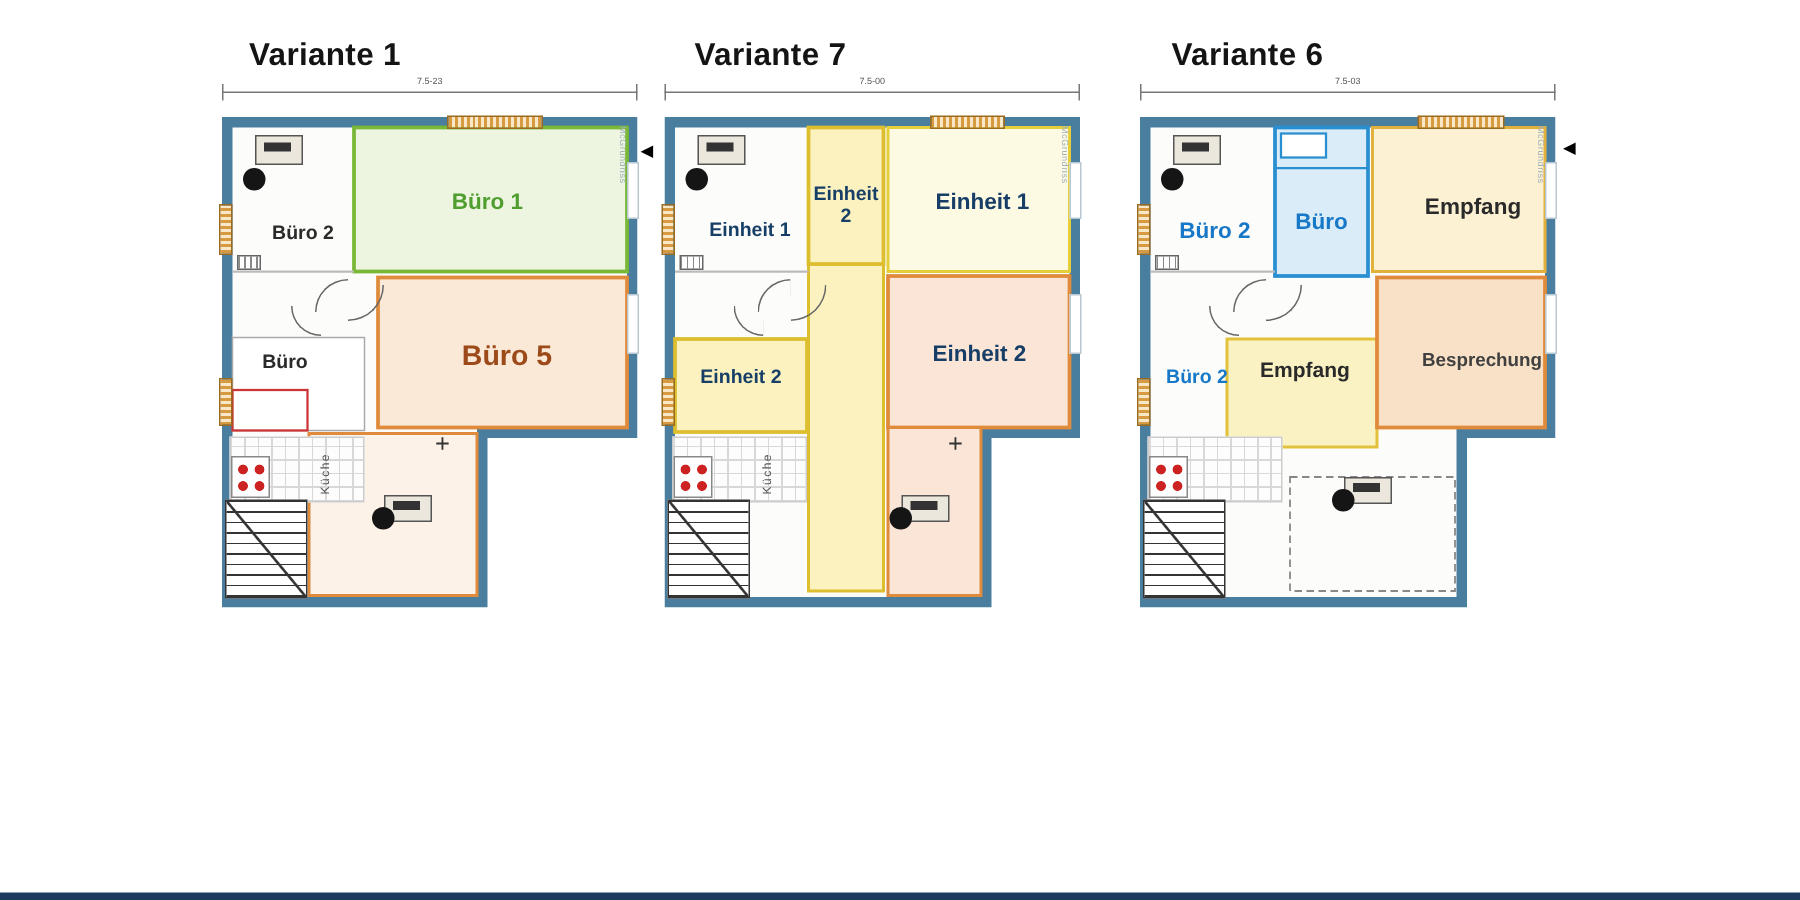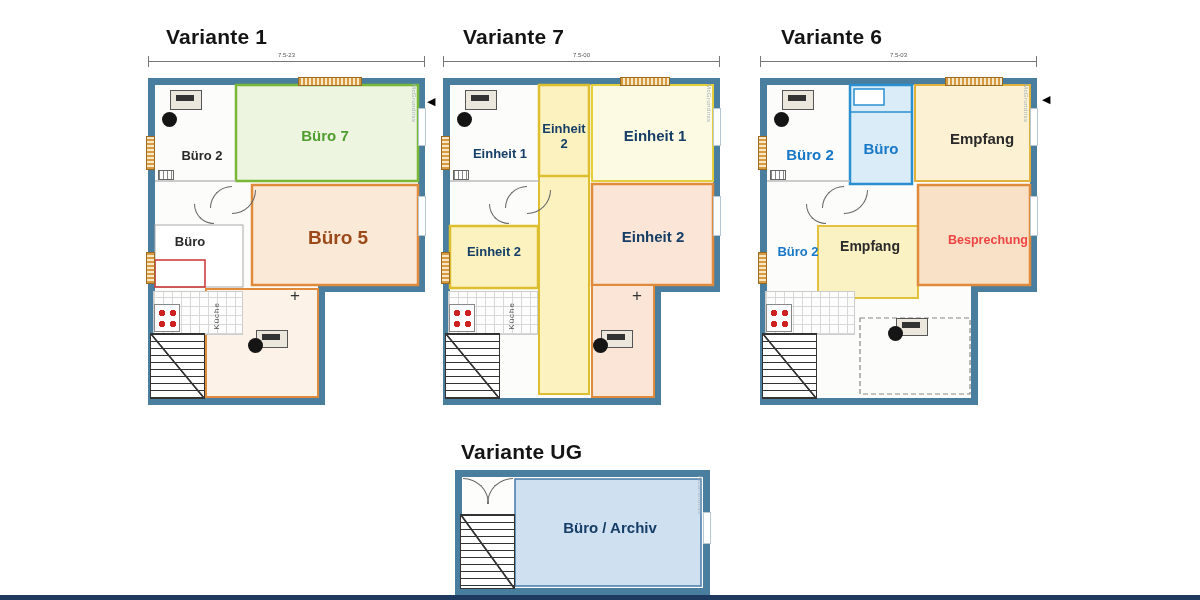--- a/index.html
+++ b/index.html
@@ -10,21 +10,21 @@
   .plan-body  { position:absolute; }
   .plan-svg   { position:absolute; left:0; top:0; }
 
   .room-label { position:absolute; font-weight:700; white-space:nowrap; transform:translate(-50%,-50%); }
   .room-label.wrap { white-space:normal; transform:none; text-align:center; line-height:1.15; }
   .c-dark   { color:#2a2a2a; }
   .c-green  { color:#4f9e2f; }
   .c-rust   { color:#9c4a1a; }
   .c-navy   { color:#163e66; }
   .c-blue   { color:#1878c8; }
-  .c-maroon { color:#ef4444; }
+  .c-maroon { color:#404040; }
 
   .vtext { position:absolute; writing-mode:vertical-rl; transform:rotate(180deg); }
   .kueche-label { font-size:8px; color:#555; font-weight:400; letter-spacing:1px; }
   .brand { position:absolute; writing-mode:vertical-rl; font-size:6px; color:#9fb0ba; letter-spacing:.4px; }
 
   .stairs { position:absolute; border:1px solid #333; background-color:#fff;
     background-image:
       linear-gradient(to top right, transparent 48.5%, #333 49.4%, #333 50.6%, transparent 51.5%),
       repeating-linear-gradient(180deg, #333 0, #333 1px, transparent 1px, transparent 7px); }
   .kitchen { position:absolute; background-color:#fdfdfd; border:1px solid #ccc;
@@ -113,21 +113,21 @@
 
     <div class="arc tl" style="left:62px; top:108px; width:22px; height:22px;"></div>
     <div class="arc br" style="left:84px; top:112px; width:24px; height:24px;"></div>
     <div class="arc bl" style="left:46px; top:126px; width:20px; height:20px;"></div>
 
     <div class="kitchen" style="left:5px; top:213px; width:90px; height:44px;"></div>
     <div class="stove" style="left:6px; top:226px; width:26px; height:28px;"></div>
     <div class="stairs" style="left:2px; top:255px; width:55px; height:66px;"></div>
 
     <div class="room-label c-dark" style="left:54px; top:77px; font-size:13px;">Büro 2</div>
-    <div class="room-label c-green" style="left:177px; top:57px; font-size:15px;">Büro 7</div>
+    <div class="room-label c-green" style="left:177px; top:57px; font-size:15px;">Büro 1</div>
     <div class="room-label c-dark" style="left:42px; top:163px; font-size:13px;">Büro</div>
     <div class="room-label c-rust" style="left:190px; top:160px; font-size:19px;">Büro 5</div>
     <div class="vtext kueche-label" style="left:64px; top:224px;">Küche</div>
 
     <div class="plus" style="left:147px; top:218px;">+</div>
     <div class="brand" style="left:263px; top:6px;">McGrundriss</div>
   </div>
   <div class="arrow" style="left:427px; top:96px;">◀</div>
 
   <div class="plan-title" style="left:463px; top:25px;">Variante 7</div>
@@ -242,31 +242,16 @@
     <div class="room-label c-blue" style="left:121px; top:70px; font-size:15px;">Büro</div>
     <div class="room-label c-dark" style="left:222px; top:60px; font-size:15px;">Empfang</div>
     <div class="room-label c-blue" style="left:38px; top:173px; font-size:13px;">Büro 2</div>
     <div class="room-label c-dark" style="left:110px; top:168px; font-size:14px;">Empfang</div>
     <div class="room-label c-maroon" style="left:228px; top:162px; font-size:12.5px;">Besprechung</div>
 
     <div class="brand" style="left:263px; top:6px;">McGrundriss</div>
   </div>
   <div class="arrow" style="left:1042px; top:94px;">◀</div>
 
-  <div class="plan-title" style="left:461px; top:440px;">Variante UG</div>
-
-  <div class="plan-body" style="left:455px; top:470px; width:255px; height:125px;">
-    <svg class="plan-svg" width="255" height="125" viewBox="0 0 255 125">
-      <rect x="3.5" y="3.5" width="248" height="118" fill="#fdfdfb" stroke="#4a7e9e" stroke-width="7"></rect>
-      <rect x="60" y="9" width="186" height="107" fill="#cfe0f1" stroke="#4578a8" stroke-width="1.5"></rect>
-    </svg>
-
-    <div class="arc tr" style="left:8px; top:8px; width:26px; height:26px;"></div>
-    <div class="arc tl" style="left:32px; top:8px; width:26px; height:26px;"></div>
-    <div class="stairs" style="left:5px; top:44px; width:55px; height:75px;"></div>
-    <div class="win" style="left:248px; top:42px; width:8px; height:32px;"></div>
-
-    <div class="room-label c-navy" style="left:155px; top:57px; font-size:15px;">Büro / Archiv</div>
-    <div class="brand" style="left:242px; top:6px;">McGrundriss</div>
-  </div>
+
 
   <div class="footer-bar"></div>
 </div>
 
 </body></html>

